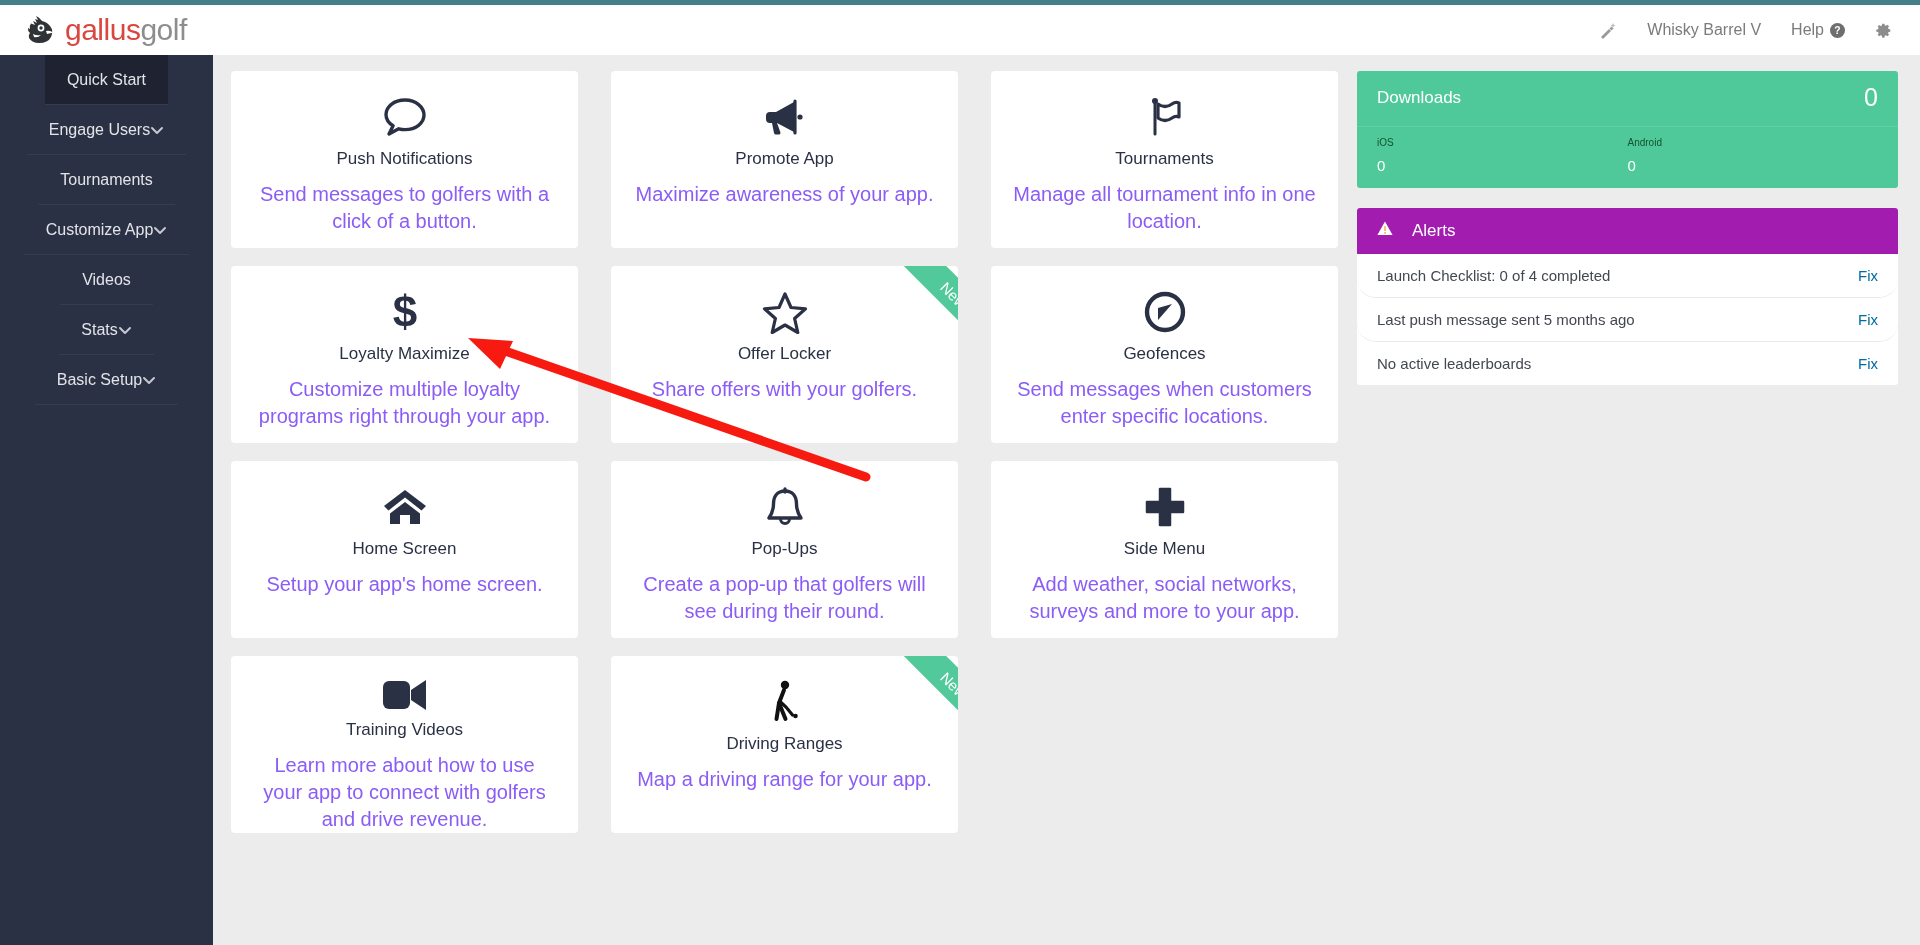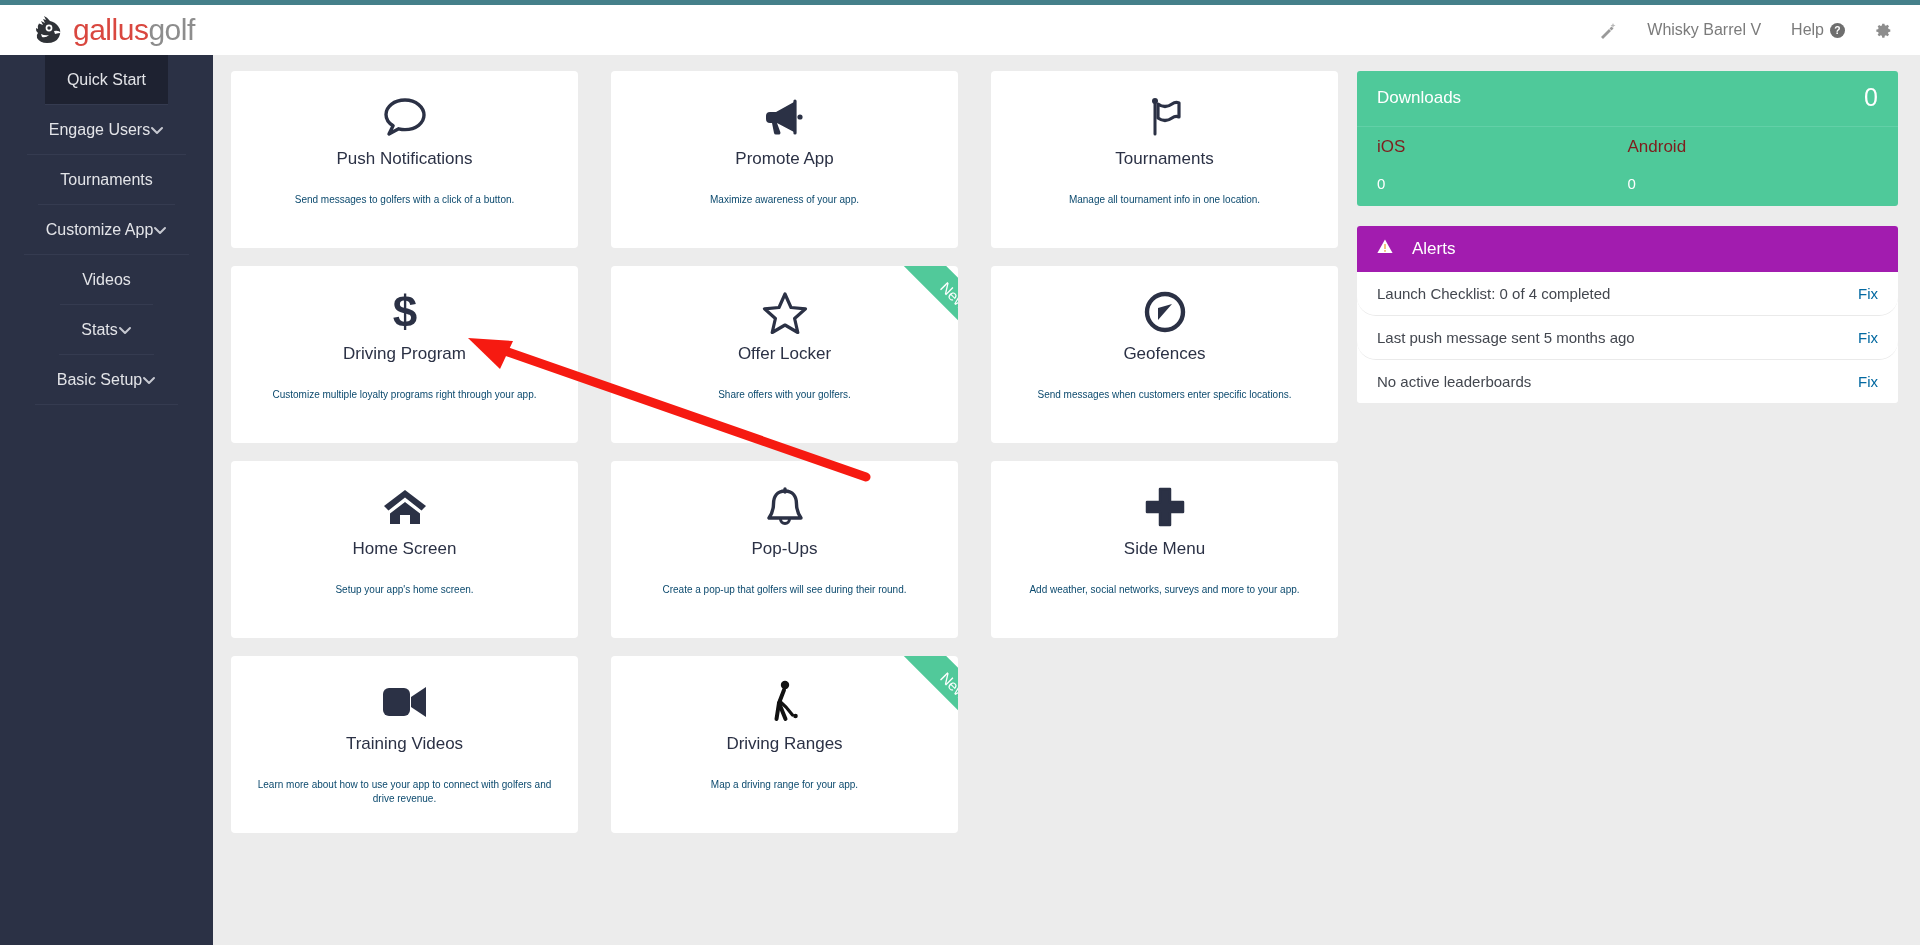--- a/index.html
+++ b/index.html
@@ -13,21 +13,21 @@
   
   #top-accent { height: 5px; width: 100%; background: #45808a; }
 
   
   #header {
     height: 50px; width: 100%;
     background: #ffffff;
     display: flex; align-items: center;
     position: relative;
   }
-  #brand { display: flex; align-items: center; padding-left: 32px; }
+  #brand { display: flex; align-items: center; padding-left: 24px; }
   #brand-mark { width: 34px; height: 32px; margin-right: 7px; }
   #brand-text { font-size: 30px; letter-spacing: -0.5px; line-height: 1; }
   .brand-gallus { color: #d9473f; font-weight: 400; }
   .brand-golf  { color: #8d8d8d; font-weight: 300; }
 
   #header-right {
     margin-left: auto; display: flex; align-items: center;
     gap: 30px; padding-right: 28px;
   }
   .hdr-item {
@@ -77,23 +77,22 @@
   }
   .card-icon {
     height: 52px; display: flex; align-items: center; justify-content: center;
     color: #2b3145; margin-bottom: 6px;
   }
   .card-title {
     font-size: 17px; color: #2b3145; margin-bottom: 12px;
     text-align: center; line-height: 1.2;
   }
   .card-desc {
-    font-size: 10px; color: #0c4a6e; text-align: center;
+    font-size: 20px; color: #8b5cf6; text-align: center;
     line-height: 1.35;
-    margin-top: 12px;
   }
 
   
   .ribbon {
     position: absolute; top: 0; right: 0;
     width: 86px; height: 86px; overflow: hidden; pointer-events: none;
   }
   .ribbon-band {
     position: absolute;
     width: 132px; height: 30px;
@@ -115,21 +114,21 @@
   #downloads-head {
     display: flex; align-items: center; justify-content: space-between;
     padding: 14px 20px 16px 20px;
     border-bottom: 1px solid #62d0a7;
     gap: 28px;
   }
   #downloads-label { color: #ffffff; font-size: 17px; }
   #downloads-total { color: #ffffff; font-size: 25px; line-height: 1; }
   #downloads-split { display: flex; padding: 10px 20px 14px 20px; }
   .dl-cell { flex: 0 0 50%; }
-  .dl-name { color: #7f1d1d; font-size: 17px; margin-bottom: 18px; }
+  .dl-name { color: #14532d; font-size: 10px; margin-bottom: 9px; }
   .dl-val  { color: #ffffff; font-size: 15px; }
 
   #alerts-panel { background: #ffffff; }
   #alerts-head {
     background: #a21caf; color: #ffffff;
     padding: 13px 20px; font-size: 17px;
     display: flex; align-items: center; gap: 19px;
   }
   .alert-row {
     display: flex; align-items: center; justify-content: space-between;
@@ -306,21 +305,21 @@
       </div>
 
       <div class="card-row">
 
         <div class="card">
           <div class="card-icon">
             <svg width="34" height="46" viewBox="0 0 34 46">
               <text x="17" y="38" text-anchor="middle" font-size="44" font-weight="bold" fill="#2b3145" font-family="Liberation Sans, sans-serif">$</text>
             </svg>
           </div>
-          <div class="card-title">Driving Program</div>
+          <div class="card-title">Loyalty Maximize</div>
           <div class="card-desc">Customize multiple loyalty programs right through your app.</div>
         </div>
 
         <div class="card">
           <div class="card-icon">
             <svg width="46" height="44" viewBox="0 0 46 44">
               <path d="M23 4 L29 17.5 L43.5 18.8 L32.6 28.5 L35.8 42.5 L23 35 L10.2 42.5 L13.4 28.5 L2.5 18.8 L17 17.5 Z" fill="none" stroke="#2b3145" stroke-width="3.2" stroke-linejoin="round"></path>
             </svg>
           </div>
           <div class="card-title">Offer Locker</div>

